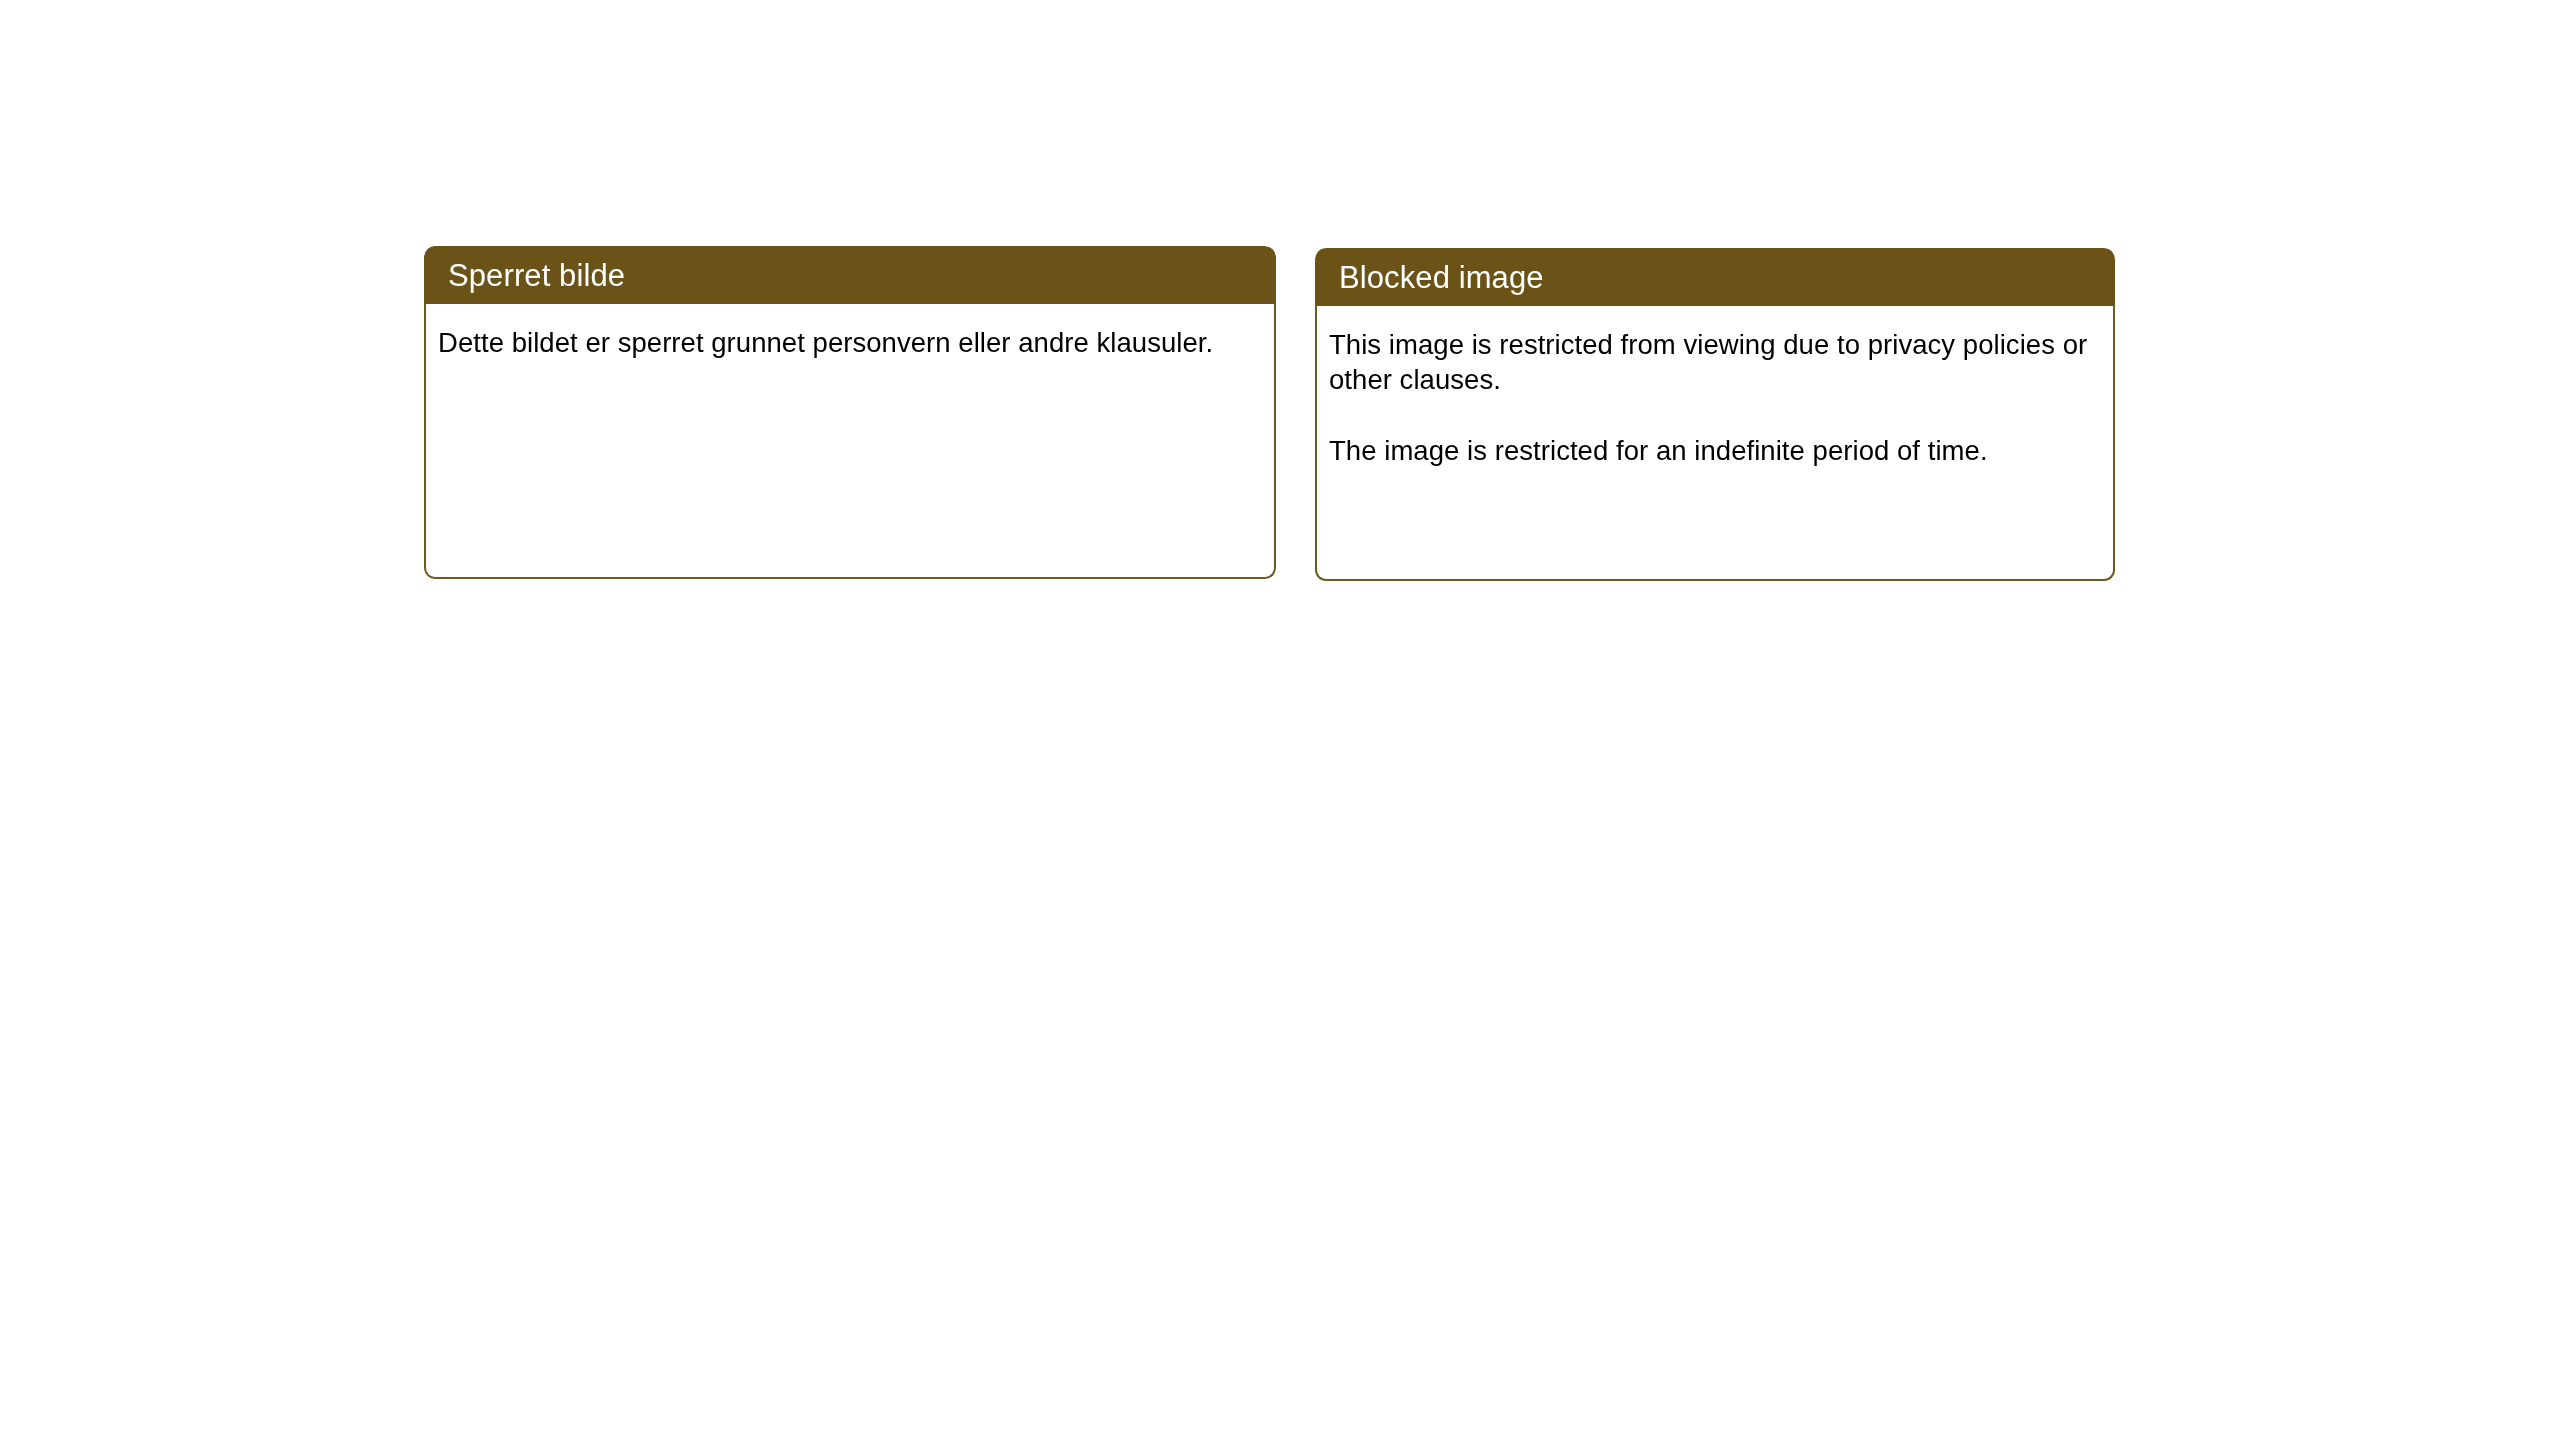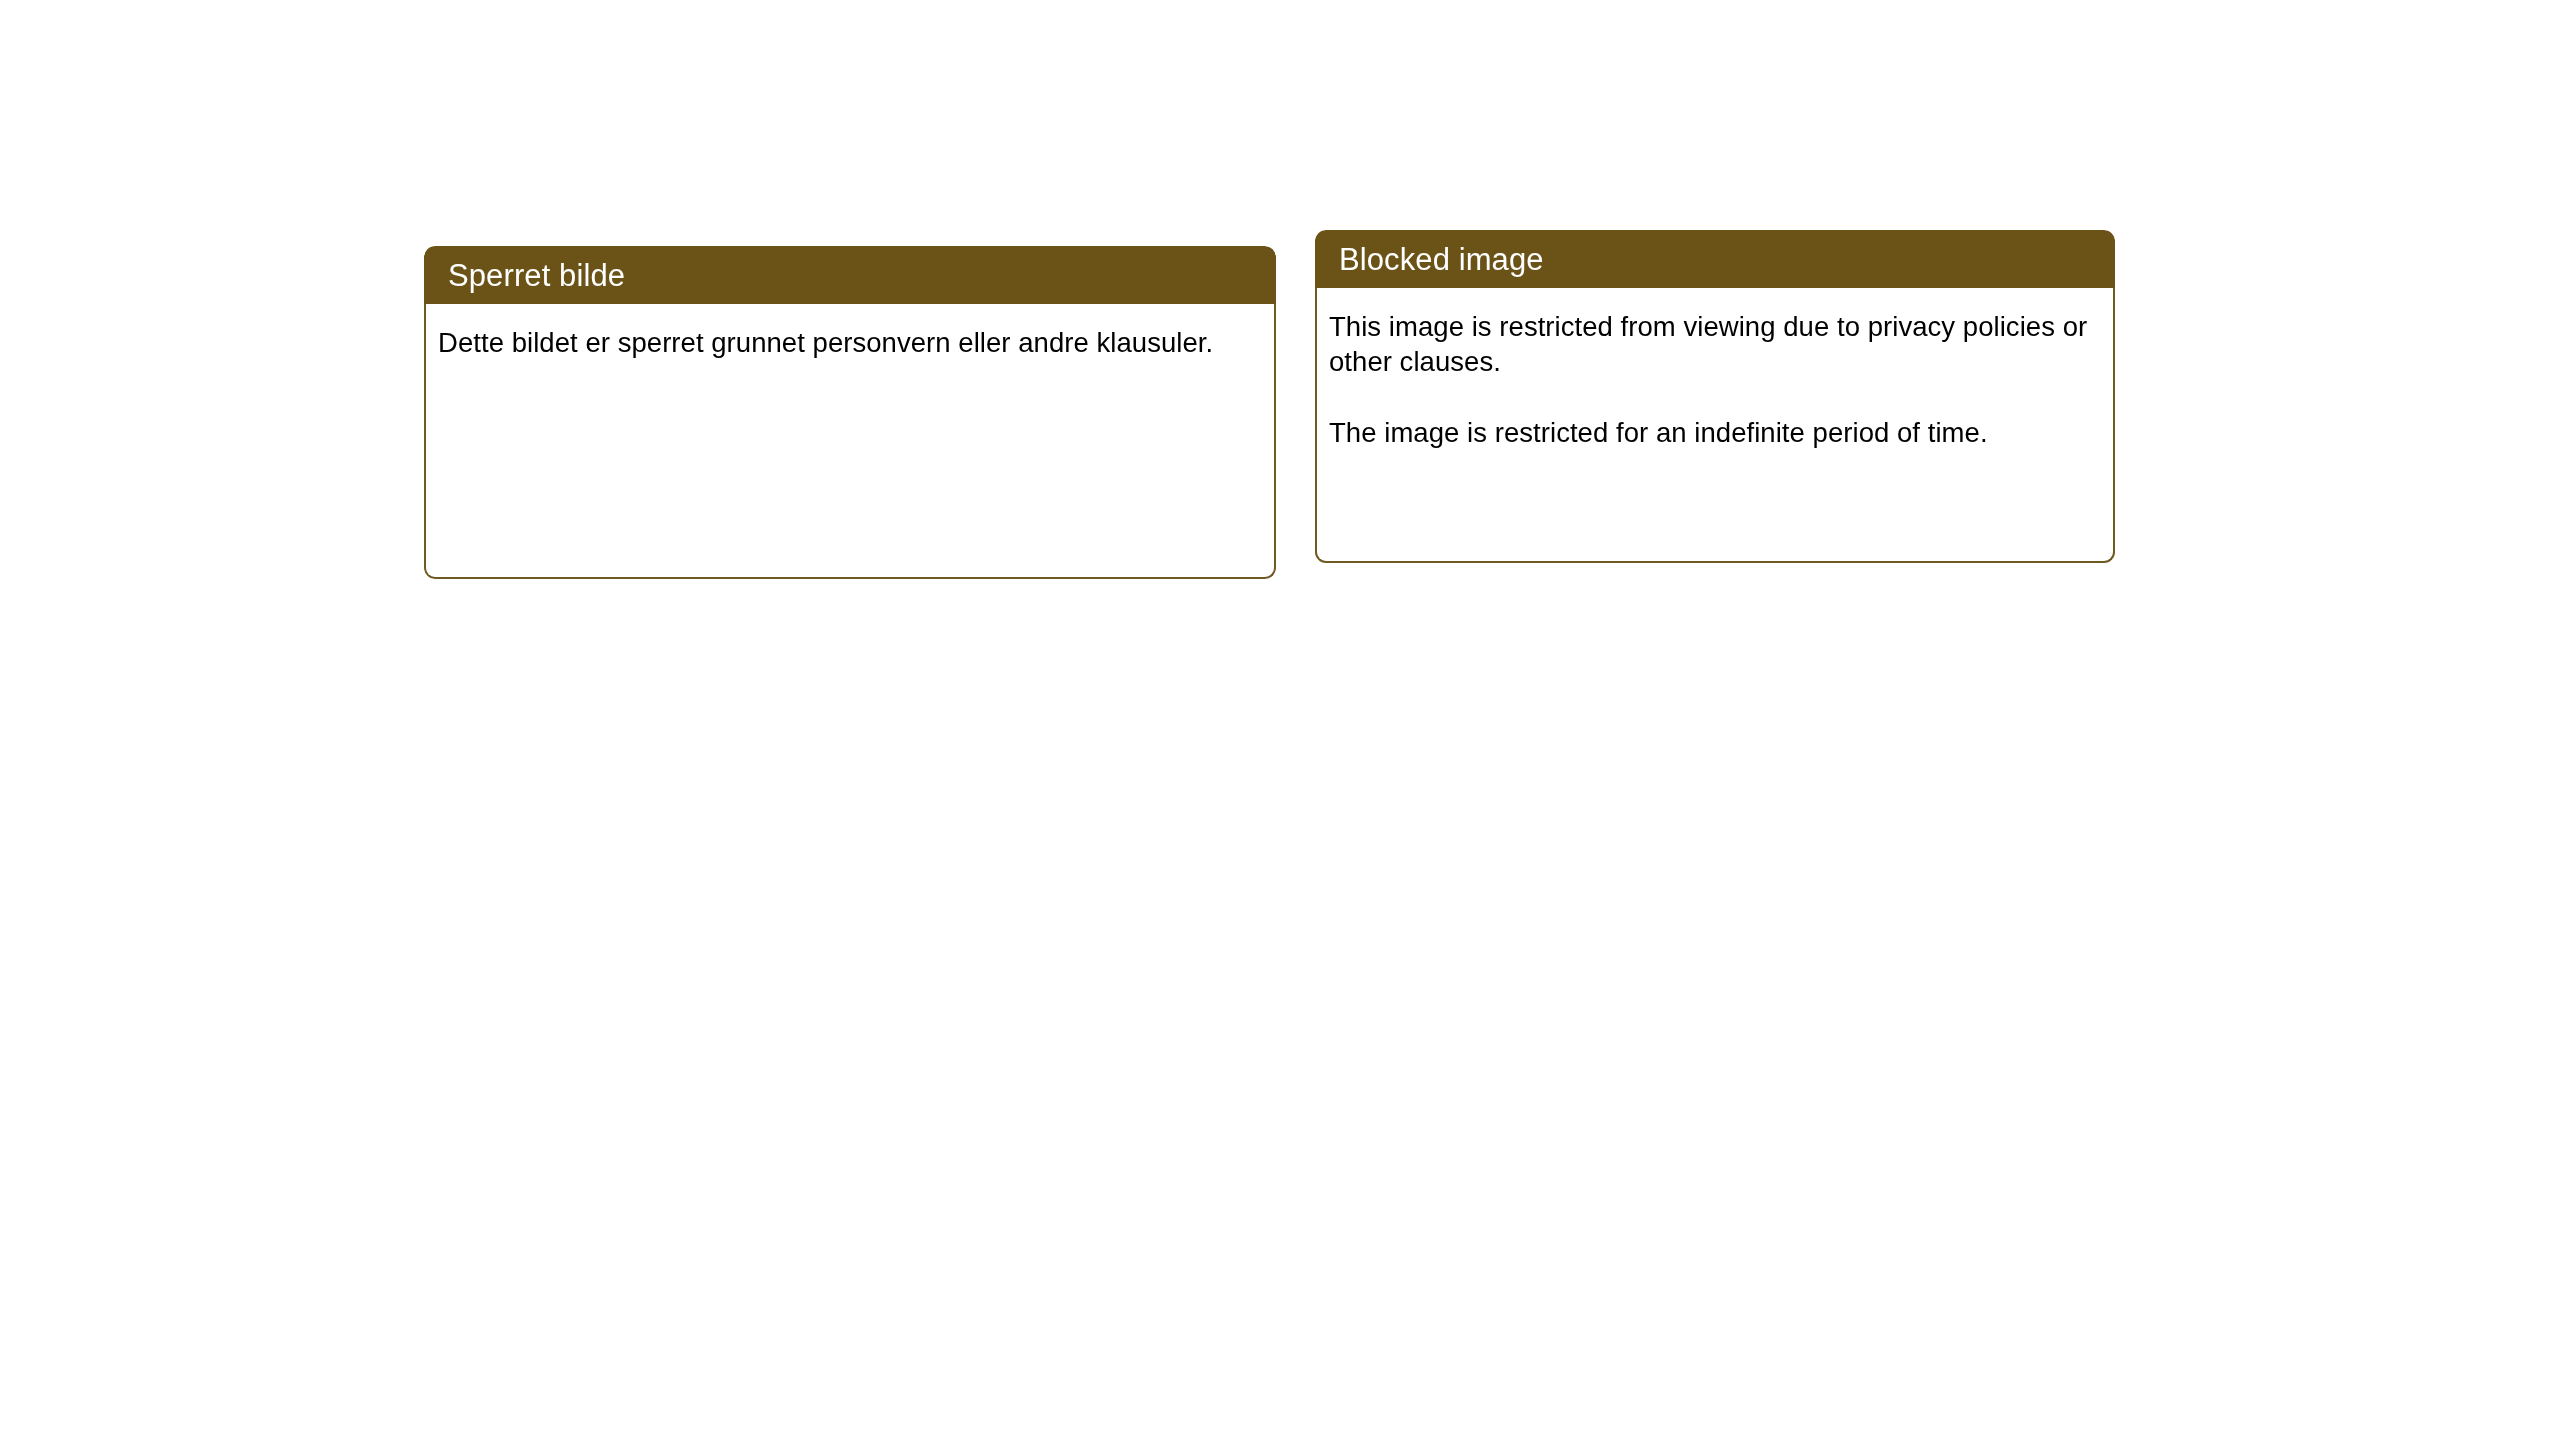--- a/index.html
+++ b/index.html
@@ -33,21 +33,21 @@
 
   .card-left {
     left: 424px;
     top: 246px;
     width: 852px;
     height: 333px;
   }
 
   .card-right {
     left: 1315px;
-    top: 230px;
+    top: 248px;
     width: 800px;
     height: 344px;
   }
 
   .card-header {
     box-sizing: border-box;
     height: 58px;
     background: #6b5318;
     border-top-left-radius: 11px;
     border-top-right-radius: 11px;

